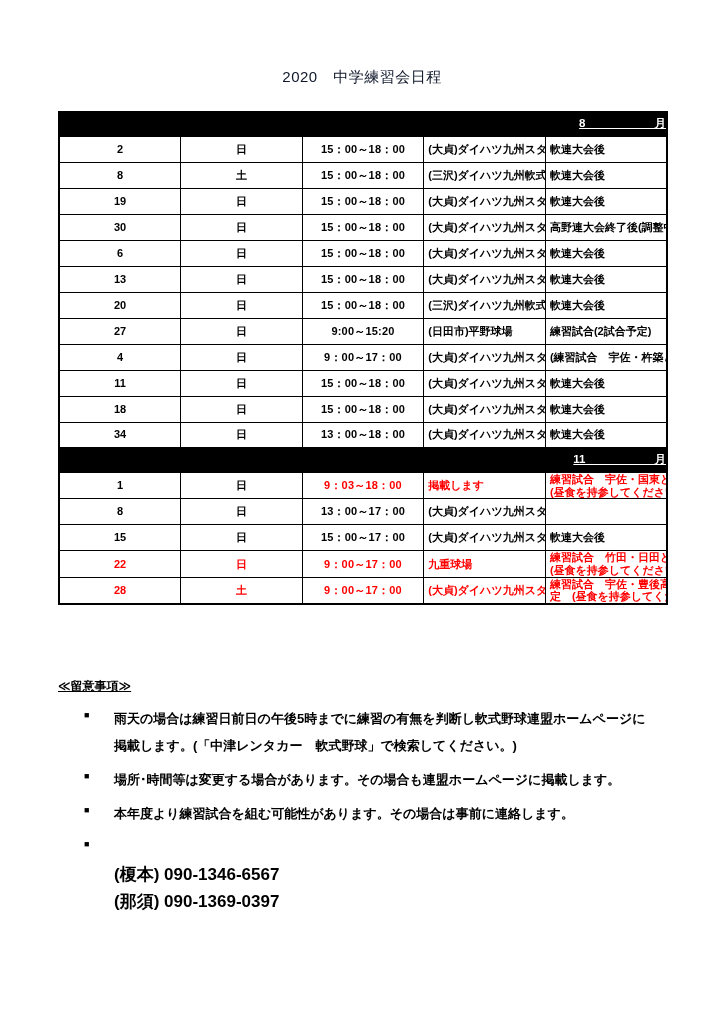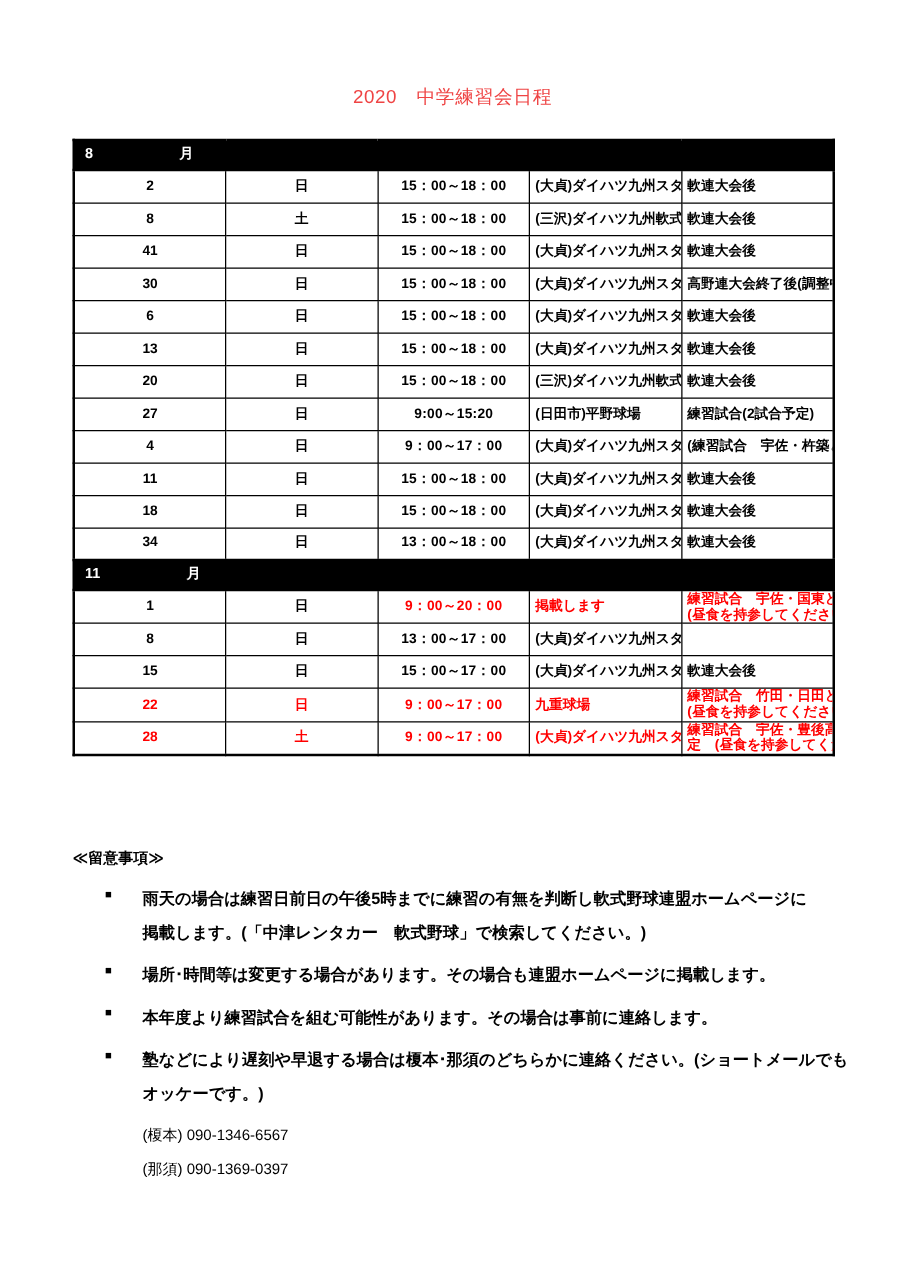--- a/index.html
+++ b/index.html
@@ -24,21 +24,21 @@
   
   .doc-title {
     position: absolute;
     top: 68px;
     left: 0;
     width: 724px;
     text-align: center;
     font-size: 15px;
     font-weight: 400;
     letter-spacing: 0.5px;
-    color: #ef4444;
+    color: #0f172a;
     white-space: pre;
   }
 
   
   .schedule-wrap {
     position: absolute;
     top: 111px;
     left: 58px;
     width: 610px;
   }
@@ -75,23 +75,24 @@
     border-right: 2px solid #000;
     border-top: 2px solid #000;
     border-bottom: 2px solid #000;
     font-size: 11.5px;
     font-weight: bold;
     letter-spacing: 0px;
   }
   .month-inner {
     display: block;
     width: 100%;
-    text-align: left;
+    text-align: right;
     white-space: pre;
     padding-left: 4px;
+    text-decoration: underline;
   }
 
   tr.red-row td { color: #FF0000; }
   td.red-cell   { color: #FF0000; }
 
   td.two-line {
     white-space: normal;
     line-height: 1.12;
     font-size: 10.5px;
     padding-top: 1px;
@@ -104,20 +105,21 @@
     position: absolute;
     top: 678px;
     left: 58px;
     width: 620px;
   }
   .notes-heading {
     font-size: 12px;
     font-weight: bold;
     margin: 0 0 10px 0;
     white-space: pre;
+    text-decoration: underline;
   }
   .note-item {
     display: flex;
     align-items: flex-start;
     margin-bottom: 7px;
   }
   .note-bullet {
     width: 30px;
     flex: 0 0 30px;
     font-size: 9px;
@@ -128,22 +130,22 @@
   }
   .note-body {
     font-size: 13px;
     font-weight: bold;
     line-height: 27px;
     color: #000;
   }
   .note-body .nl { display: block; white-space: pre; }
 
   .contact-line {
-    font-size: 12px;
-    font-weight: normal;
+    font-size: 17px;
+    font-weight: bold;
     line-height: 27px;
     padding-left: 56px;
     white-space: pre;
   }
 </style>
 </head>
 <body>
 
 <div class="page">
 
@@ -165,21 +167,21 @@
             <td class="col-note">軟連大会後</td>
           </tr>
           <tr>
             <td class="col-date">8</td>
             <td class="col-day">土</td>
             <td class="col-time">15：00～18：00</td>
             <td class="col-venue">(三沢)ダイハツ九州軟式野球場</td>
             <td class="col-note">軟連大会後</td>
           </tr>
           <tr>
-            <td class="col-date">41</td>
+            <td class="col-date">19</td>
             <td class="col-day">日</td>
             <td class="col-time">15：00～18：00</td>
             <td class="col-venue">(大貞)ダイハツ九州スタジアム</td>
             <td class="col-note">軟連大会後</td>
           </tr>
           <tr>
             <td class="col-date">30</td>
             <td class="col-day">日</td>
             <td class="col-time">15：00～18：00</td>
             <td class="col-venue">(大貞)ダイハツ九州スタジアム</td>
@@ -242,21 +244,21 @@
             <td class="col-note">軟連大会後</td>
           </tr>
           <tr class="month-row">
             <td colspan="5">
               <span class="month-inner">11　　　　　　月</span>
             </td>
           </tr>
           <tr>
             <td class="col-date">1</td>
             <td class="col-day">日</td>
-            <td class="col-time red-cell">9：00～20：00</td>
+            <td class="col-time red-cell">9：03～18：00</td>
             <td class="col-venue red-cell">掲載します</td>
             <td class="col-note two-line red-cell">
               <span class="l1">練習試合　宇佐・国東と2～3試合予定</span>
               <span class="l2">(昼食を持参してください)</span>
             </td>
           </tr>
           <tr>
             <td class="col-date">8</td>
             <td class="col-day">日</td>
             <td class="col-time">13：00～17：00</td>
@@ -311,24 +313,20 @@
           </div>
         </div>
         <div class="note-item">
           <span class="note-bullet">■</span>
           <div class="note-body">
             <span class="nl">本年度より練習試合を組む可能性があります。その場合は事前に連絡します。</span>
           </div>
         </div>
         <div class="note-item">
           <span class="note-bullet">■</span>
-          <div class="note-body">
-            <span class="nl">塾などにより遅刻や早退する場合は榎本･那須のどちらかに連絡ください。(ショートメールでも</span>
-            <span class="nl">オッケーです。)</span>
-          </div>
         </div>
       </div>
     <div id="contacts-list">
         <div class="contact-line">(榎本) 090-1346-6567</div>
         <div class="contact-line">(那須) 090-1369-0397</div>
       </div>
   </div>
 
 </div>
 

